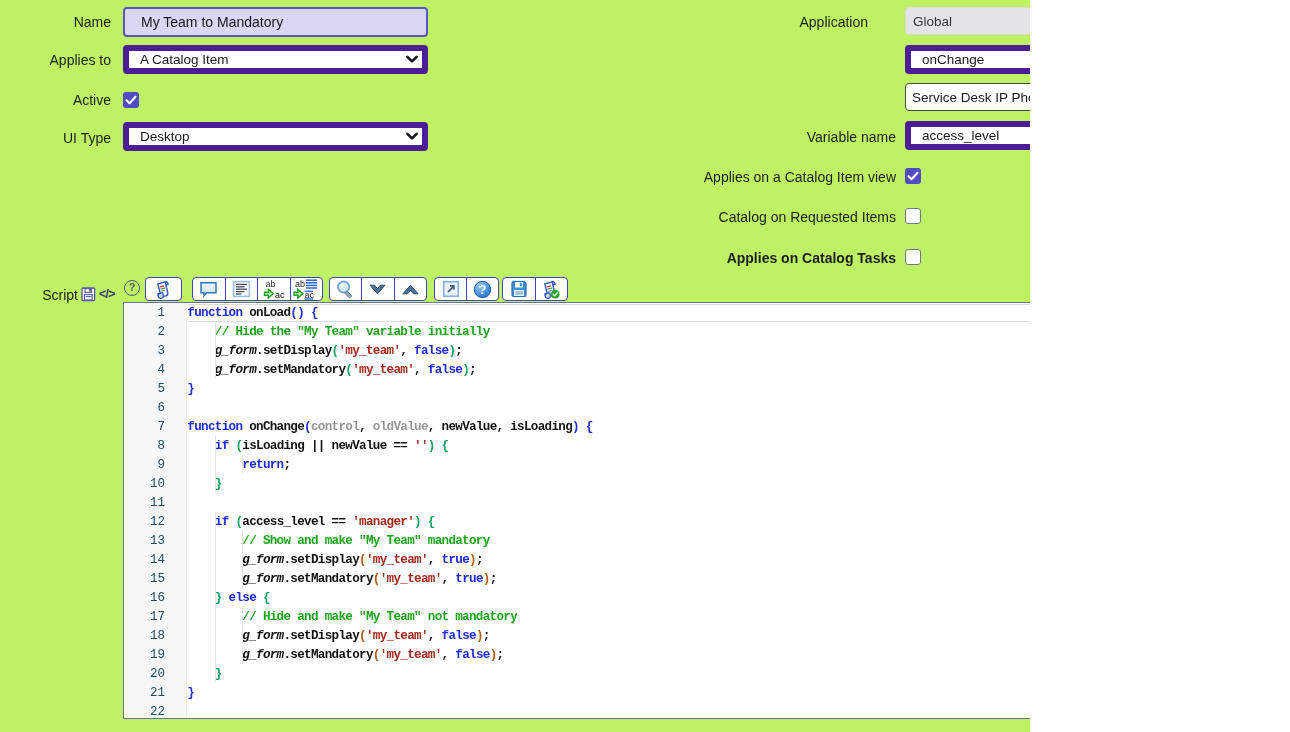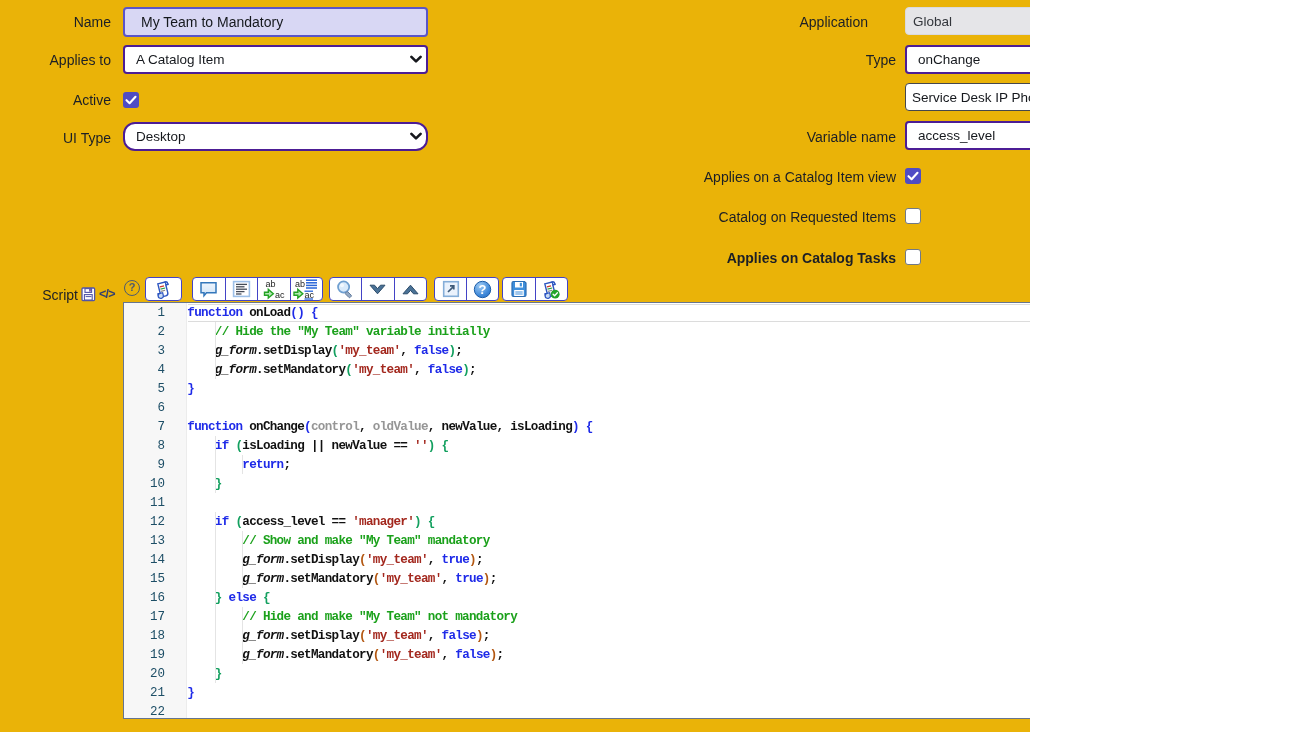--- a/index.html
+++ b/index.html
@@ -1,20 +1,20 @@
 <!DOCTYPE html>
 <html><head>
 <meta charset="utf-8">
 <style>
 html,body{margin:0;padding:0;background:#fff;}
-#page{position:relative;width:1030px;height:732px;background:#eab308;overflow:hidden;
+#page{position:relative;width:1030px;height:732px;background:#bef264;overflow:hidden;
   font-family:"Liberation Sans",sans-serif;}
 .lbl{position:absolute;text-align:right;font-size:14px;color:#1c1f26;line-height:17px;}
 .fld{position:absolute;box-sizing:border-box;font-size:13.5px;color:#15181d;}
-.sel{background:#fff;border:2px solid #4c1d95;border-radius:4px;display:flex;align-items:center;padding-left:11px;}
+.sel{background:#fff;border:6px solid #4c1d95;border-radius:4px;display:flex;align-items:center;padding-left:11px;}
 .inp{background:#fff;border:1px solid #45474d;border-radius:4px;display:flex;align-items:center;padding-left:6px;}
 .ro{background:#e5e5e8;border:1px solid #dadade;border-radius:4px;display:flex;align-items:center;padding-left:7px;color:#33363c;}
 .chev{position:absolute;right:4.5px;top:50%;margin-top:-4.5px;}
 .cb{position:absolute;width:16px;height:16px;box-sizing:border-box;border-radius:3px;}
 .cbon{background:#4f4cc4;}
 .cboff{background:#fff;border:1.5px solid #717987;}
 .infob{position:absolute;width:31px;height:31px;box-sizing:border-box;border:1.5px solid #4a46c9;border-radius:6px;background:#fff;display:flex;align-items:center;justify-content:center;}
 .tbtn{position:absolute;box-sizing:border-box;height:24px;border:1.5px solid #4343c6;border-radius:4px;background:#fff;display:flex;}
 .tcell{flex:1;display:flex;align-items:center;justify-content:center;}
 .tcell+.tcell{border-left:1.5px solid #4343c6;}
@@ -53,37 +53,36 @@
 </div>
 
 <div class="lbl" style="left:0;top:92px;width:111px;">Active</div>
 <div class="cb cbon" style="left:123px;top:92px;">
   <svg width="16" height="16" viewBox="0 0 16 16">
         <path d="M3.5 8.2 L6.6 11.2 L12.5 4.8" fill="none" stroke="#fff" stroke-width="2.1" stroke-linecap="round" stroke-linejoin="round"></path>
       </svg>
 </div>
 
 <div class="lbl" style="left:0;top:130px;width:111px;">UI Type</div>
-<div class="fld sel" style="left:123px;top:122px;width:305px;height:29px;border-radius:12px;">Desktop
+<div class="fld sel" style="left:123px;top:122px;width:305px;height:29px;">Desktop
   <svg class="chev" width="12" height="9" viewBox="0 0 12 9">
         <path d="M1.4 1.8 L6 6.4 L10.6 1.8" fill="none" stroke="#15171c" stroke-width="2.6" stroke-linecap="round" stroke-linejoin="round"></path>
       </svg>
 </div>
 
 <div class="lbl" style="left:572px;top:14px;width:296px;">Application</div>
 <div class="fld ro" style="left:905px;top:7px;width:306px;height:28px;">Global</div>
 <div class="infob" style="left:1221px;top:6px;">
   <svg width="17" height="17" viewBox="0 0 17 17">
         <circle cx="8.5" cy="8.5" r="7.2" fill="none" stroke="#5b50c9" stroke-width="1.4"></circle>
         <rect x="7.8" y="7.4" width="1.5" height="5" fill="#5b50c9"></rect>
         <rect x="7.8" y="4.4" width="1.5" height="1.8" fill="#5b50c9"></rect>
       </svg>
 </div>
 
-<div class="lbl" style="left:600px;top:52px;width:296px;">Type</div>
 <div class="fld sel" style="left:905px;top:45px;width:306px;height:29px;">onChange
   <svg class="chev" width="12" height="9" viewBox="0 0 12 9">
         <path d="M1.4 1.8 L6 6.4 L10.6 1.8" fill="none" stroke="#15171c" stroke-width="2.6" stroke-linecap="round" stroke-linejoin="round"></path>
       </svg>
 </div>
 
 <div class="fld inp" style="left:905px;top:83px;width:272px;height:28px;border-radius:4px 0 0 4px;">Service Desk IP Phone</div>
 <div class="fld" style="left:1177px;top:83px;width:34px;height:28px;background:#fff;border:1px solid #45474d;border-left:none;border-radius:0 4px 4px 0;display:flex;align-items:center;justify-content:center;">
   <svg width="18" height="18" viewBox="0 0 18 18">
         <circle cx="7.8" cy="7.4" r="5.1" fill="none" stroke="#5a55cf" stroke-width="1.8"></circle>

